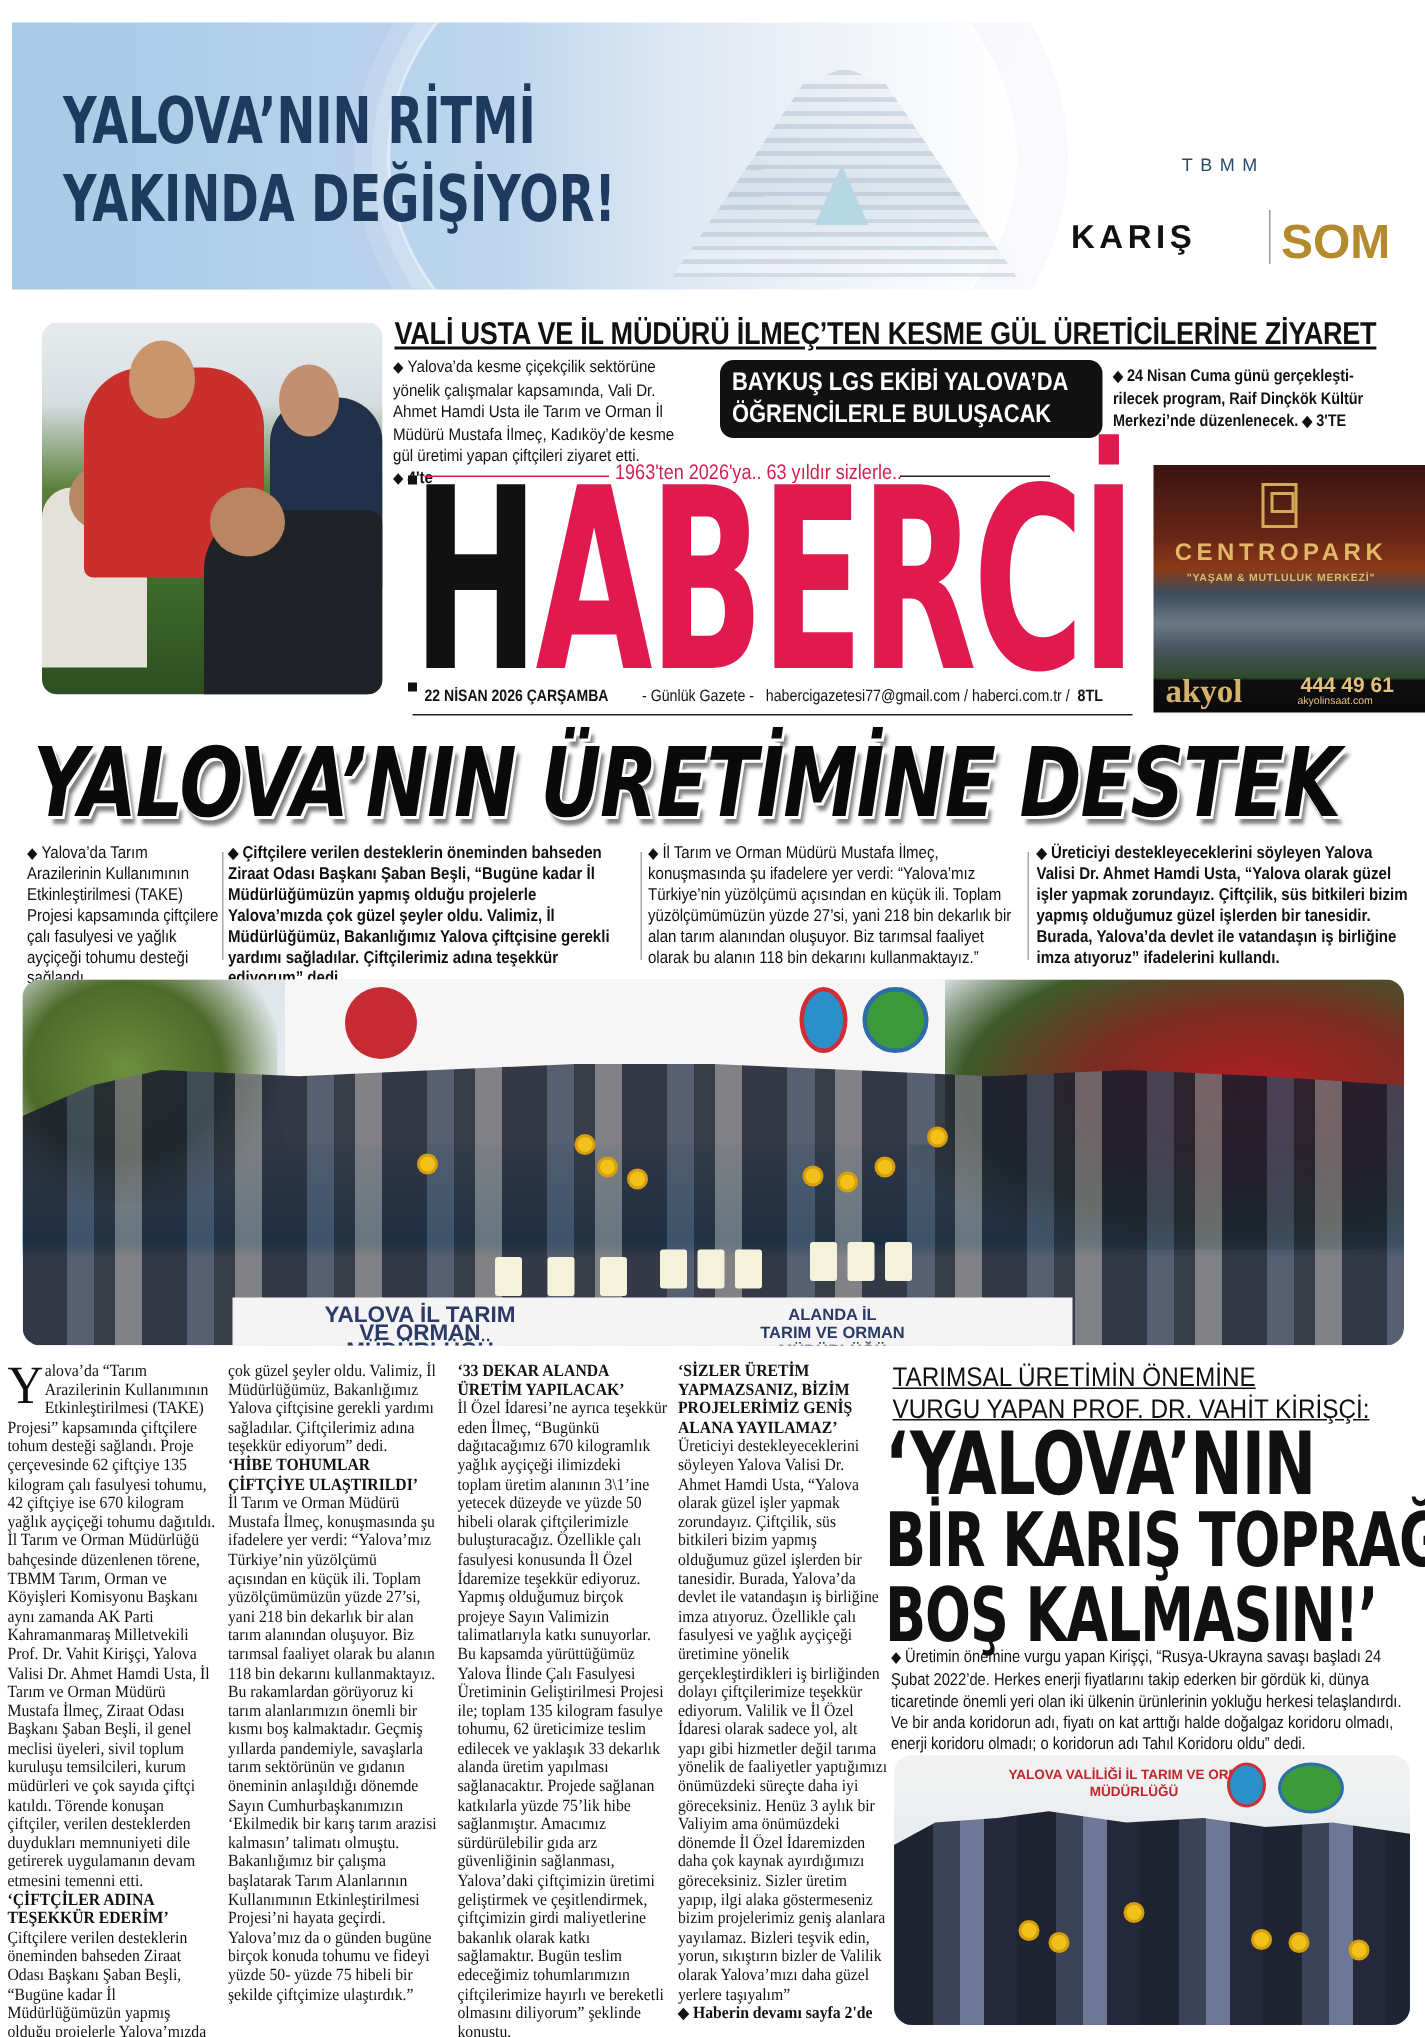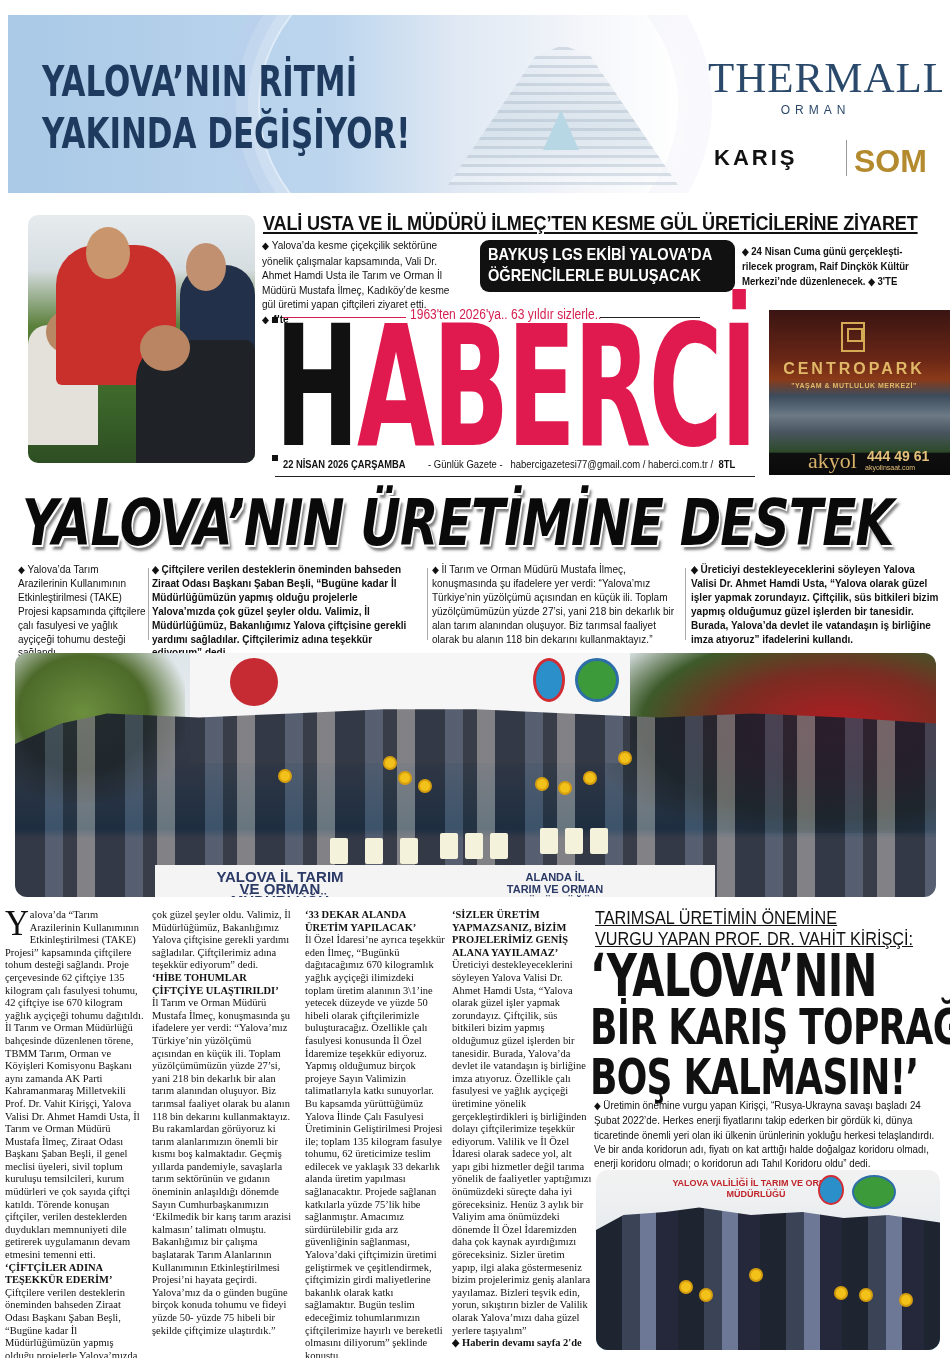--- a/index.html
+++ b/index.html
@@ -70,21 +70,21 @@
   #mast-info b { font-weight: bold; }
   #mast-rule { left: 275px; top: 476px; width: 480px; height: 1px; background: #222; }
 
   
   #centro-ad { left: 769px; top: 310px; width: 189px; height: 165px; overflow: hidden;
     background: linear-gradient(180deg, #3a1412 0%, #6a2716 30%, #8a3a18 42%, #3c4c5c 52%, #6c7a86 64%, #4a5560 74%, #2d4a2a 86%, #0f0f10 87%, #0a0a0b 100%); }
   #centro-logo { position:absolute; left: 72px; top: 12px; width: 24px; height: 30px; border: 2px solid #d5aa55; }
   #centro-logo::after { content:""; position:absolute; left:4px; top:4px; width:12px; height:10px; border:2px solid #d5aa55; }
   #centro-name { position:absolute; left:0; top:50px; width:170px; text-align:center; color:#e0b868; font-size:16px; letter-spacing:3px; font-weight:bold; }
   #centro-sub { position:absolute; left:0; top:72px; width:170px; text-align:center; color:#e0b868; font-size:7px; letter-spacing:0.5px; font-weight:bold; }
-  #akyol { position:absolute; left:8px; top:138px; color:#d8b26a; font-family:"Liberation Serif", serif; font-weight:normal; font-size:22px;margin-left:31px; }
+  #akyol { position:absolute; left:8px; top:138px; color:#d8b26a; font-family:"Liberation Serif", serif; font-weight:bold; font-size:22px; }
   #akyol-phone { position:absolute; left:98px; top:138px; color:#e4c17a; font-size:14px; font-weight:bold; }
   #akyol-web { position:absolute; left:96px; top:154px; color:#e4c17a; font-size:7px; }
 
   
   #main-headline { left: 22px; top: 490px; width: 910px; height: 66px; font-family: "DejaVu Sans", sans-serif; font-weight: 900;
     font-style: italic; font-size: 64px; line-height: 66px; color: #0a0a0a; white-space: nowrap; letter-spacing: -1px;
     transform: scaleX(0.78); transform-origin: left top;
     text-shadow: -2px -2px 0 #fff, 2px 2px 0 #fff, 4px 5px 3px rgba(0,0,0,0.5); }
 
   
@@ -144,22 +144,21 @@
 <body>
 
 <div id="banner" class="abs">
   <div class="swirl"></div>
   <div class="bldg"></div>
   <div class="bldg-hole"></div>
   <div id="banner-headline">
     <div>YALOVA’NIN RİTMİ</div>
     <div>YAKINDA DEĞİŞİYOR!</div>
   </div>
-  <div id="thermall">THERMALL</div>
-  <div id="thermall-sub">ORMAN</div>
+  <div id="thermall-sub">TBMM</div>
   <div id="binbay">KARIŞ</div>
   <div id="binbay-sep"></div>
   <div id="som">SOM</div>
 </div>
 
 <div id="top-photo" class="abs">
   <div class="p4"></div>
   <div class="p4h"></div>
   <div class="p1"></div>
   <div class="p1h"></div>

